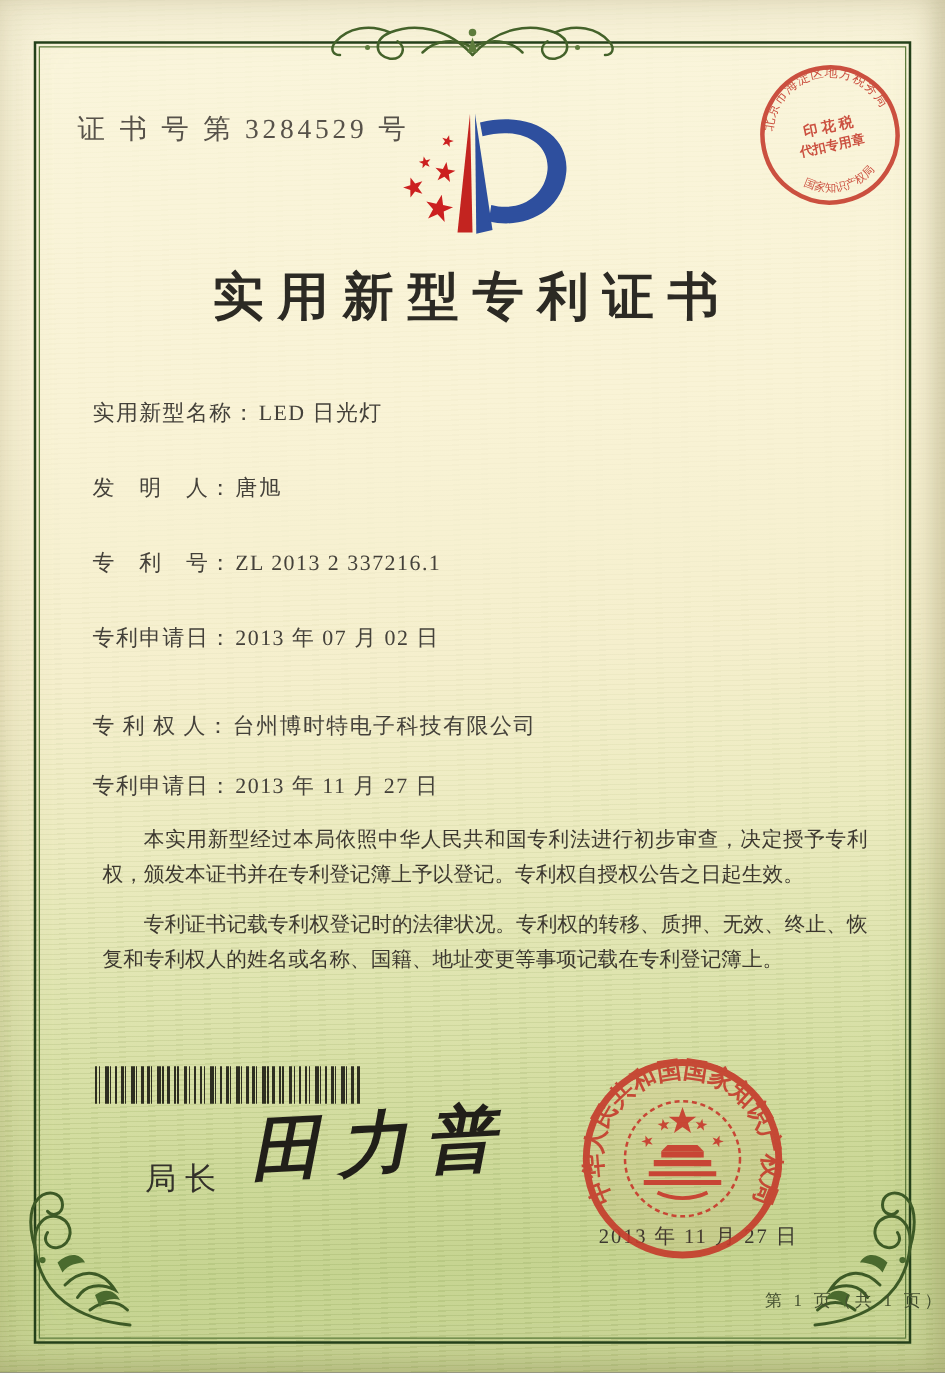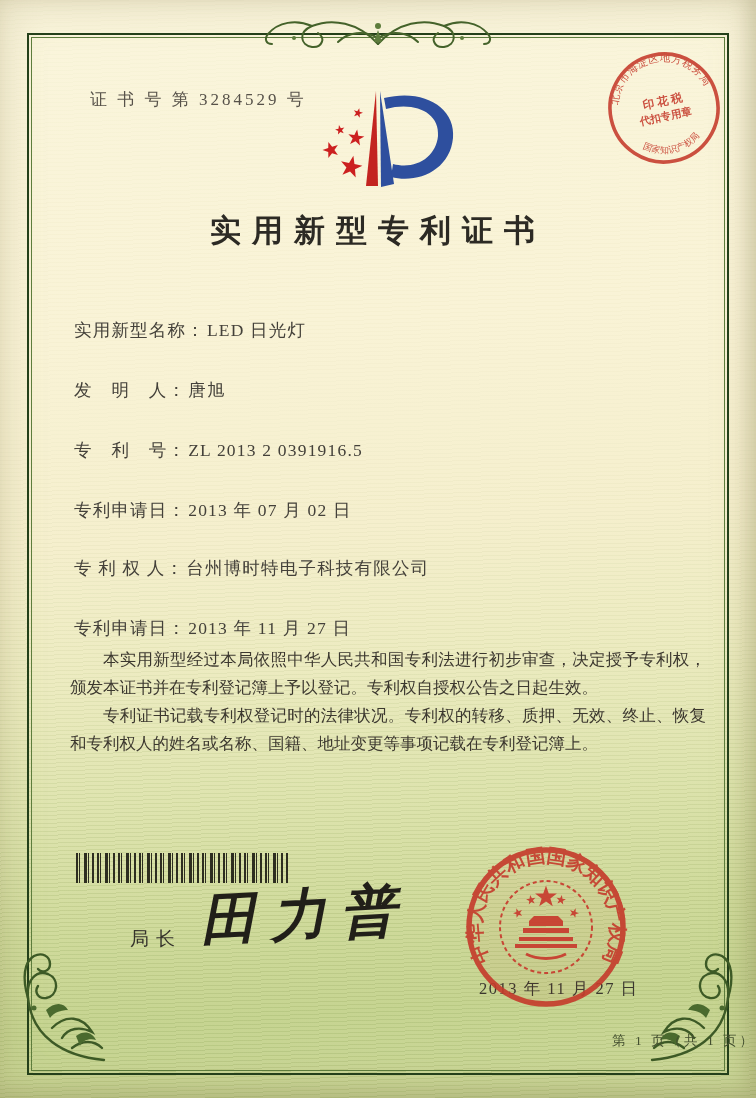--- a/index.html
+++ b/index.html
@@ -18,39 +18,39 @@
       rgba(0,0,0,0) 1px, rgba(0,0,0,0) 4px);
     -webkit-mask-image:linear-gradient(180deg, rgba(0,0,0,.10) 0%, rgba(0,0,0,.14) 40%, rgba(0,0,0,.45) 62%, rgba(0,0,0,.85) 82%, rgba(0,0,0,.95) 100%);
     mask-image:linear-gradient(180deg, rgba(0,0,0,.10) 0%, rgba(0,0,0,.14) 40%, rgba(0,0,0,.45) 62%, rgba(0,0,0,.85) 82%, rgba(0,0,0,.95) 100%);
   }
   .frame-outer{position:absolute;left:27px;top:33px;width:698px;height:1038px;border:2px solid #24401a;}
   .frame-inner{position:absolute;inset:2px;border:1px solid #5d7c3c;}
   .top-ornament{position:absolute;left:254px;top:12px;width:248px;height:44px;}
   .corner-flourish{position:absolute;width:96px;height:116px;}
   .corner-flourish.bl{left:12px;top:948px;}
   .corner-flourish.br{right:12px;top:948px;transform:scaleX(-1);}
-  .cert-number{position:absolute;left:90px;top:88px;font-size:17px;letter-spacing:3px;color:#57524a;white-space:nowrap;}
+  .cert-number{position:absolute;left:62px;top:88px;font-size:22px;letter-spacing:3px;color:#57524a;white-space:nowrap;}
   .logo{position:absolute;left:292px;top:80px;width:176px;height:122px;}
   .tax-stamp{position:absolute;left:600px;top:44px;width:128px;height:128px;transform:rotate(-12deg);opacity:.88;}
-  .doc-title{position:absolute;left:0;right:0;top:210px;text-align:center;font-size:31px;font-weight:bold;
+  .doc-title{position:absolute;left:0;right:0;top:210px;text-align:center;font-size:41px;font-weight:bold;
     letter-spacing:11px;color:#2c2a24;}
   .field{position:absolute;left:74px;font-size:17.5px;color:#44413a;letter-spacing:1.2px;white-space:nowrap;}
   .field .val{margin-left:2px;}
-  .f0{top:318px}.f1{top:378px}.f2{top:438px}.f3{top:498px}.f4{top:556px}.f5{top:616px}
+  .f0{top:318px}.f1{top:378px}.f2{top:438px}.f3{top:498px}.f4{top:568px}.f5{top:616px}
   .body-text{position:absolute;left:70px;top:646px;width:636px;color:#3c382f;font-size:16.5px;
     line-height:1.7;text-align:justify;}
-  .body-text p{margin:0;text-indent:2em;}
+  .body-text p{margin:12px;text-indent:2em;}
   .barcode{position:absolute;left:76px;top:853px;width:212px;height:30px;opacity:.88;
     background:repeating-linear-gradient(90deg,
       #17160f 0 2px, transparent 2px 3px,
       #17160f 3px 4px, transparent 4px 8px,
       #17160f 8px 11px, transparent 11px 12px,
       #17160f 12px 13px, transparent 13px 16px,
       #17160f 16px 18px, transparent 18px 21px);}
-  .sig-role{position:absolute;left:130px;top:926px;font-size:19px;letter-spacing:7px;color:#33312a;}
+  .sig-role{position:absolute;left:116px;top:926px;font-size:25px;letter-spacing:7px;color:#33312a;}
   .sig-name{position:absolute;left:200px;top:878px;font-size:56px;font-style:italic;font-weight:bold;
     color:#211f19;letter-spacing:14px;transform:rotate(-3deg);white-space:nowrap;}
   .big-seal{position:absolute;left:446px;top:827px;width:200px;height:200px;z-index:5;}
   .seal-date{position:absolute;left:479px;top:978px;font-size:16.5px;color:#3b382f;letter-spacing:1.5px;z-index:4;white-space:nowrap;}
   .footer{position:absolute;left:0;right:0;top:1032px;text-align:right;font-size:13.5px;
     color:#445030;letter-spacing:3px;}
   .seal-ring-text{font-weight:bold;}
 </style>
 </head>
 <body>
@@ -140,21 +140,21 @@
       </text>
       <text x="0" y="-3" font-size="11.5" font-weight="bold" text-anchor="middle">印 花 税</text>
       <text x="0" y="12" font-size="10.5" font-weight="bold" text-anchor="middle">代扣专用章</text>
     </g>
   </svg>
 
   <div class="doc-title">实用新型专利证书</div>
 
   <div class="field f0"><span>实用新型名称：</span><span class="val">LED 日光灯</span></div>
   <div class="field f1"><span>发　明　人：</span><span class="val">唐旭</span></div>
-  <div class="field f2"><span>专　利　号：</span><span class="val">ZL 2013 2 0391916.5</span></div>
+  <div class="field f2"><span>专　利　号：</span><span class="val">ZL 2013 2 337216.1</span></div>
   <div class="field f3"><span>专利申请日：</span><span class="val">2013 年 07 月 02 日</span></div>
   <div class="field f4"><span>专 利 权 人：</span><span class="val">台州博时特电子科技有限公司</span></div>
   <div class="field f5"><span>专利申请日：</span><span class="val">2013 年 11 月 27 日</span></div>
 
   <div class="body-text">
     <p>本实用新型经过本局依照中华人民共和国专利法进行初步审查，决定授予专利权，颁发本证书并在专利登记簿上予以登记。专利权自授权公告之日起生效。</p>
     <p>专利证书记载专利权登记时的法律状况。专利权的转移、质押、无效、终止、恢复和专利权人的姓名或名称、国籍、地址变更等事项记载在专利登记簿上。</p>
   </div>
 
   <div class="barcode"></div>

